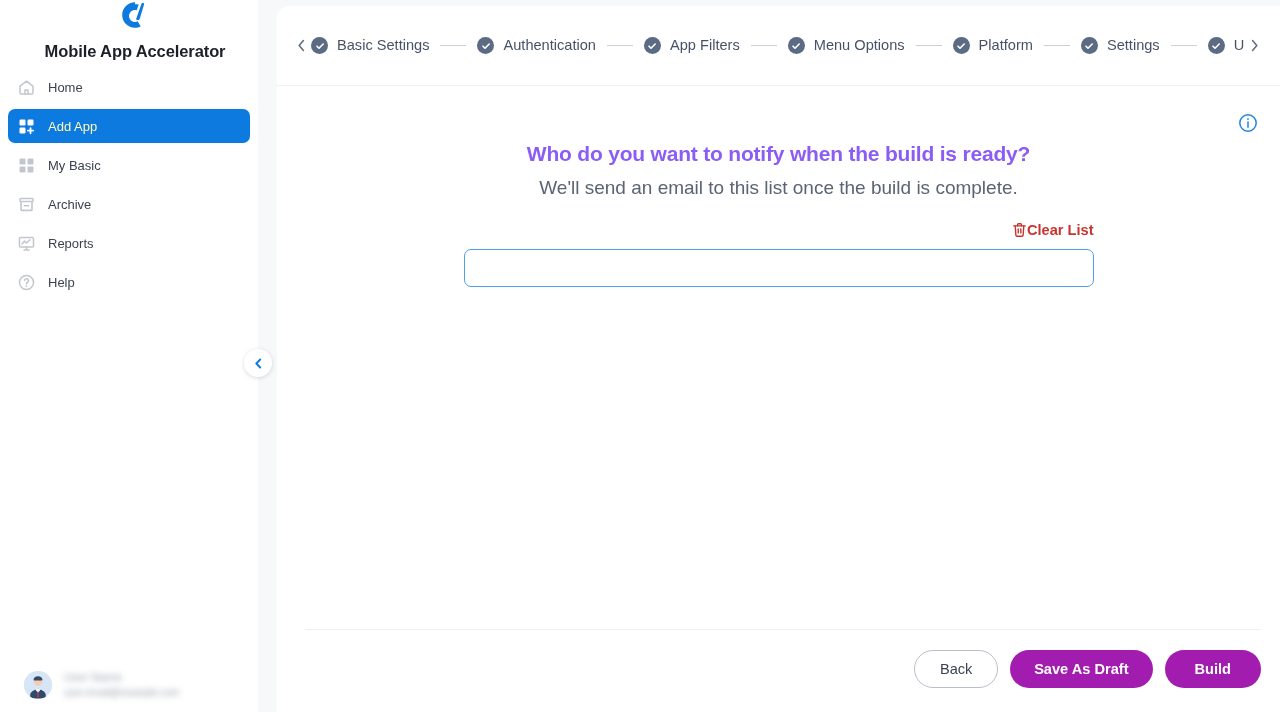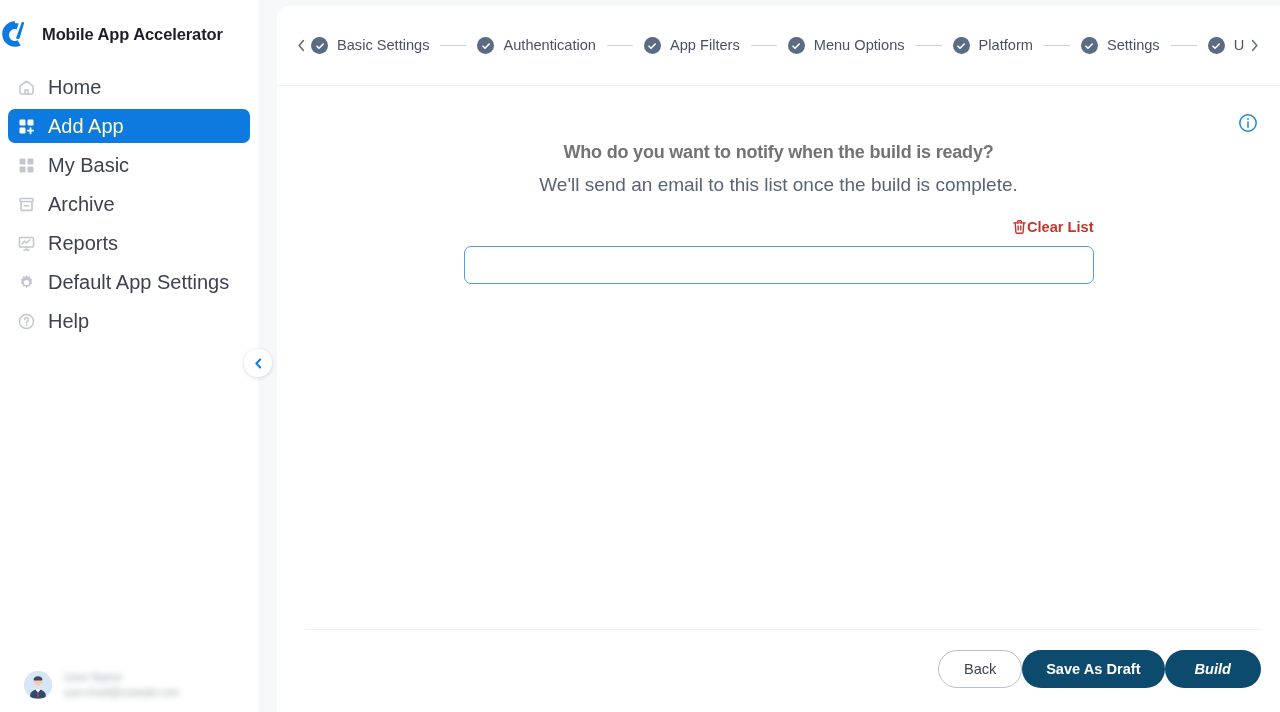--- a/index.html
+++ b/index.html
@@ -25,21 +25,22 @@
     width: 258px; height: 712px;
     background: #ffffff;
     overflow: hidden;
   }
 
   .brand {
     display: flex;
     align-items: center;
     gap: 12px;
     height: 68px;
-    padding-left: 0;
+    padding-left: 12px;
+    flex-direction: column;
   }
   .brand-logo {
     width: 30px; height: 30px;
     flex: 0 0 30px;
     display: block;
   }
   .brand-title {
     font-size: 16.5px;
     font-weight: bold;
     color: #1b1f28;
@@ -62,21 +63,21 @@
   }
   .nav-item .nav-ico {
     width: 19px; height: 19px;
     flex: 0 0 19px;
     display: flex;
     align-items: center;
     justify-content: center;
     color: #c2c7cf;
   }
   .nav-item .nav-label {
-    font-size: 20px;
+    font-size: 13px;
     color: #3c4250;
     white-space: nowrap;
   }
   .nav-item.active {
     background: #0d7ae0;
   }
   .nav-item.active .nav-ico { color: #ffffff; }
   .nav-item.active .nav-label { color: #fef9c3; }
 
   .nav-ico svg { display: block; }
@@ -203,23 +204,23 @@
 
   
   .content {
     position: relative;
     height: 543px;
   }
   .title {
     margin: 0;
     padding-top: 56px;
     text-align: center;
-    font-size: 18px;
+    font-size: 21px;
     font-weight: bold;
-    color: #737373;
+    color: #8b5cf6;
     letter-spacing: -0.2px;
   }
   .subtitle {
     margin: 11px 0 0 0;
     text-align: center;
     font-size: 19px;
     color: #5a6474;
   }
 
   .list-tools {
@@ -272,44 +273,44 @@
     left: 28px; right: 19px; top: 0;
     height: 1px;
     background: #eef0f3;
   }
   .footer-actions {
     position: absolute;
     right: 19px;
     top: 21px;
     display: flex;
     align-items: center;
-    gap: 0;
+    gap: 12px;
   }
   .btn {
     border-radius: 24px;
     height: 38px;
     font-size: 14.6px;
     font-family: inherit;
     cursor: pointer;
     border: none;
     white-space: nowrap;
   }
   .btn-back {
     background: #ffffff;
     border: 1px solid #b9bfc9;
     color: #3c4250;
     width: 84px;
   }
   .btn-primary {
-    background: #0c4a6e;
+    background: #a21caf;
     color: #ffffff;
     font-weight: bold;
     padding: 0 24px;
   }
-  .btn-build { padding: 0 30px; font-style: italic; }
+  .btn-build { padding: 0 30px; }
 </style>
 </head>
 <body>
 
 <div id="app">
 
   <aside class="sidebar">
 
     <div class="brand">
       <span class="brand-logo">
@@ -373,29 +374,20 @@
         <span class="nav-ico">
           <svg width="19" height="19" viewBox="0 0 19 19" fill="none" stroke="currentColor" stroke-width="1.5" stroke-linecap="round" stroke-linejoin="round">
             <rect x="2.5" y="3.5" width="14" height="9.5" rx="1.2"></rect>
             <path d="M5 10l2.5-3 2 2L13 5.8"></path>
             <path d="M9.5 13v2.8M7 16h5"></path>
           </svg>
         </span>
         <span class="nav-label">Reports</span>
       </div>
 
-      <div class="nav-item">
-        <span class="nav-ico">
-          <svg width="19" height="19" viewBox="0 0 19 19" fill="currentColor">
-            <path d="M9.5 1.8l1.1 1.9 2.2-.4.5 2.2 2 1-1 2 1 2-2 1-.5 2.2-2.2-.4-1.1 1.9-1.1-1.9-2.2.4-.5-2.2-2-1 1-2-1-2 2-1 .5-2.2 2.2.4z"></path>
-            <circle cx="9.5" cy="9.5" r="2.6" fill="#ffffff"></circle>
-          </svg>
-        </span>
-        <span class="nav-label">Default App Settings</span>
-      </div>
 
       <div class="nav-item">
         <span class="nav-ico">
           <svg width="19" height="19" viewBox="0 0 19 19" fill="none" stroke="currentColor" stroke-width="1.5">
             <circle cx="9.5" cy="9.5" r="7"></circle>
             <path d="M7.6 7.6a1.95 1.95 0 1 1 2.6 1.85c-.5.2-.7.6-.7 1.1v.35" stroke-linecap="round"></path>
             <circle cx="9.5" cy="13.2" r=".85" fill="currentColor" stroke="none"></circle>
           </svg>
         </span>
         <span class="nav-label">Help</span>

